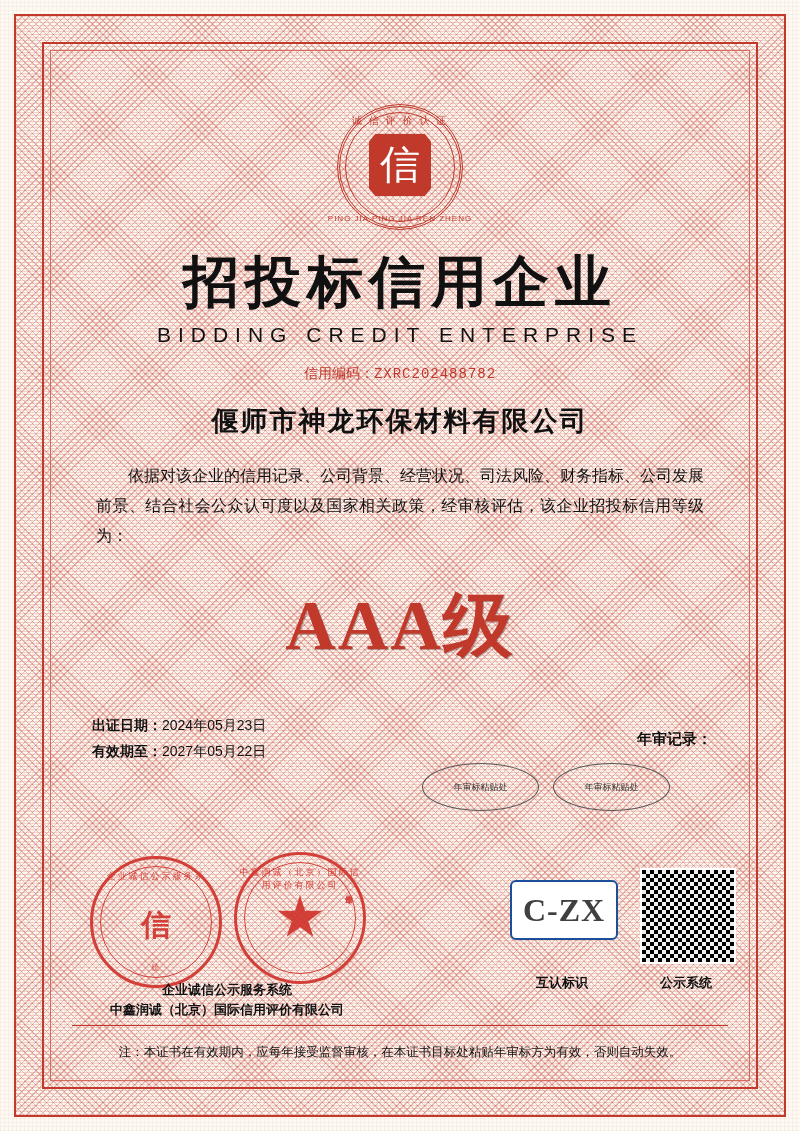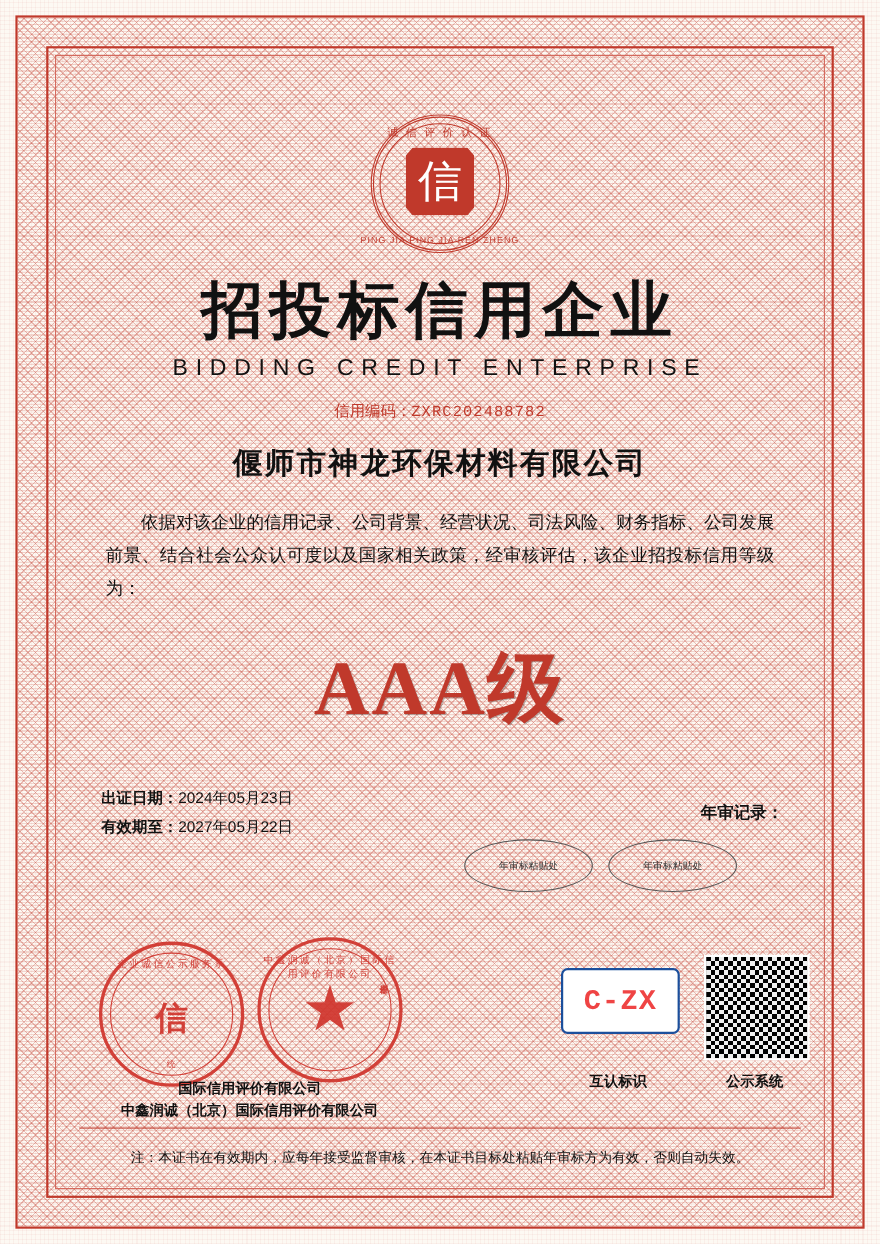--- a/index.html
+++ b/index.html
@@ -231,22 +231,22 @@
     font-size:8px;line-height:10px;
     writing-mode:vertical-rl;
     font-family:"Liberation Sans", sans-serif;
   }
 
   .logo-cznl{
     position:absolute;left:448px;top:28px;
     width:104px;height:56px;
     border:2px solid #1b4f9c;border-radius:6px;
     display:flex;align-items:center;justify-content:center;
-    color:#ef4444;font-size:26px;font-weight:bold;letter-spacing:1px;
-    font-family:Liberation Mono, monospace;
+    color:#404040;font-size:32px;font-weight:bold;letter-spacing:1px;
+    font-family:Liberation Serif, serif;
     background:#fff;
   }
   .qr{
     position:absolute;left:578px;top:16px;
     width:92px;height:92px;
     background:
       repeating-linear-gradient(0deg,#111 0 4px, #fff 4px 8px),
       repeating-linear-gradient(90deg,#111 0 4px, #fff 4px 8px);
     background-blend-mode:difference;
     border:2px solid #fff;
@@ -334,21 +334,21 @@
         <div class="inner-ring"></div>
         <div class="seal-top">中鑫润诚（北京）国际信用评价有限公司</div>
         <div class="star"></div>
         <div class="sidetext">评价专用章</div>
       </div>
 
       <div class="logo-cznl">C-ZX</div>
       <div class="qr"></div>
 
       <div class="caption cap-left">
-        <div>国际信用评价有限公司</div>
+        <div>企业诚信公示服务系统</div>
         <div>中鑫润诚（北京）国际信用评价有限公司</div>
       </div>
       <div class="caption cap-mid">互认标识</div>
       <div class="caption cap-right">公示系统</div>
     </div>
 
     <div class="footnote">注：本证书在有效期内，应每年接受监督审核，在本证书目标处粘贴年审标方为有效，否则自动失效。</div>
   </div>
 </div>
 

